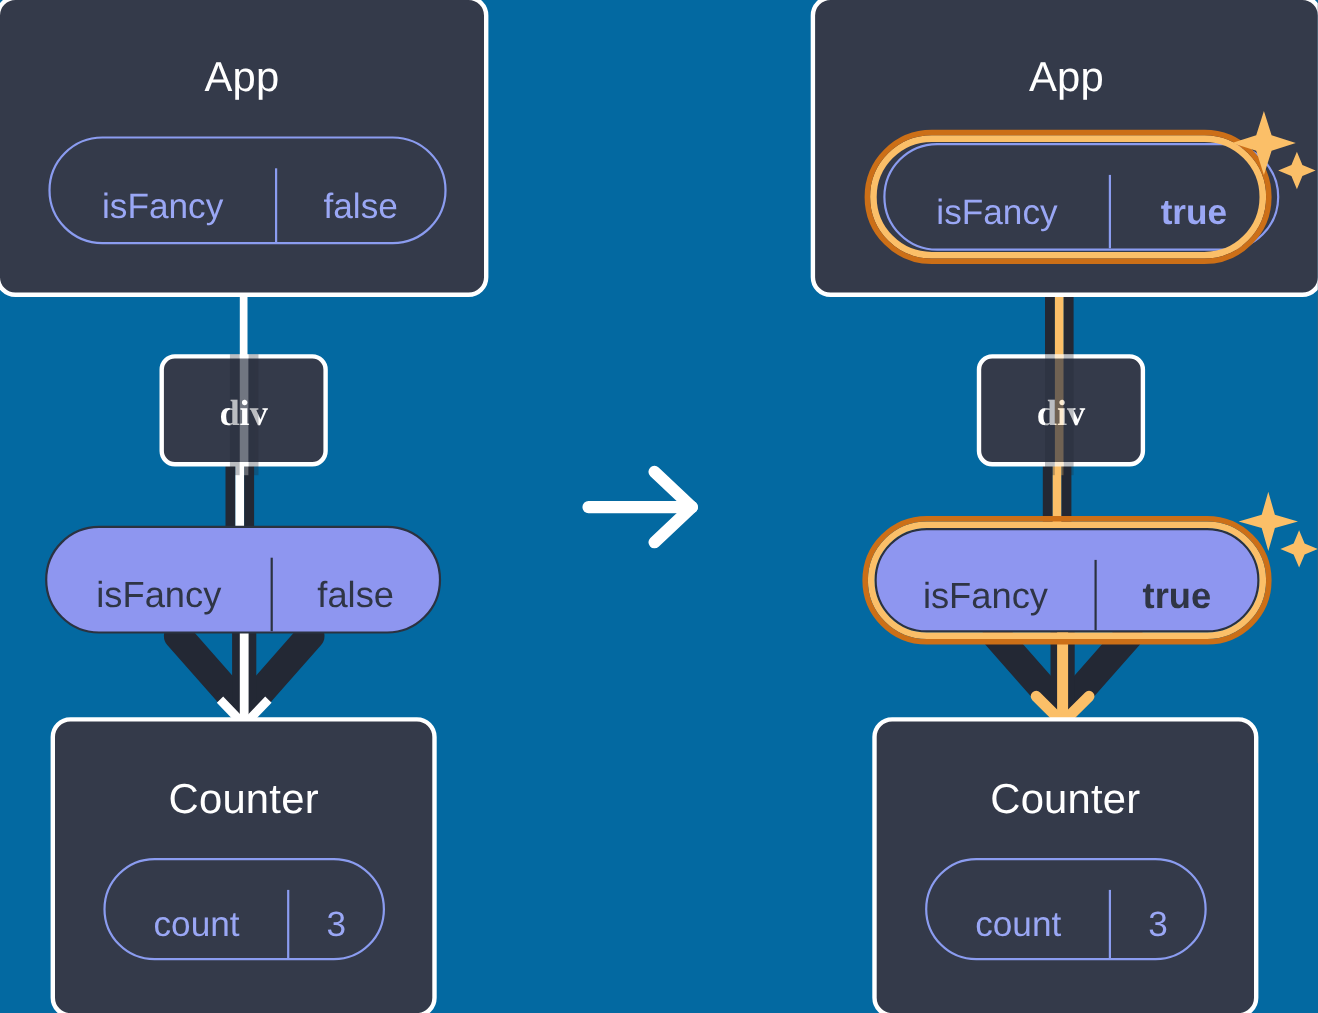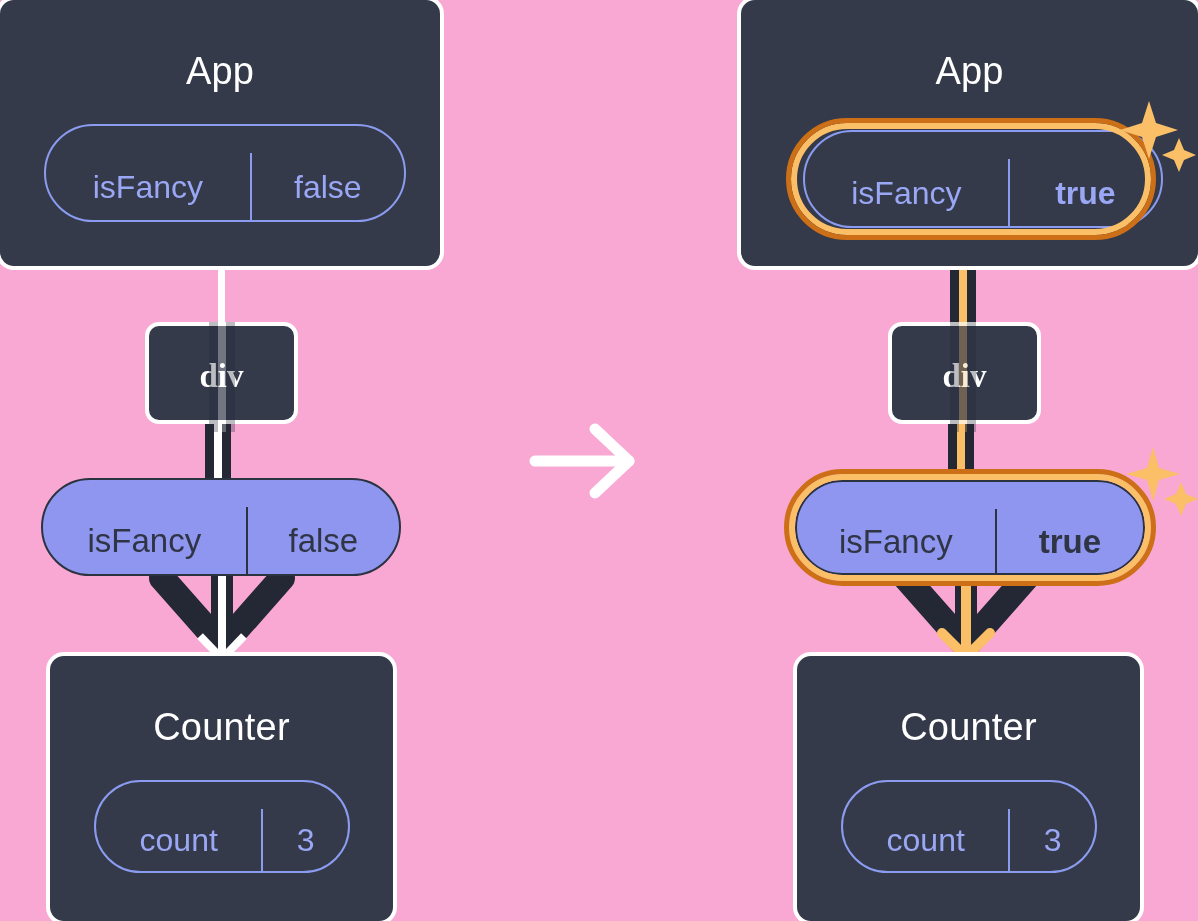--- a/index.html
+++ b/index.html
@@ -11,21 +11,21 @@
     width: 1198px;
     height: 921px;
     overflow: hidden;
     font-family: "Liberation Sans", sans-serif;
     position: relative;
   }
   #stage {
     position: relative;
     width: 1198px;
     height: 921px;
-    background: #f9a8d4;
+    background: #0369a1;
   }
 
   
   .card {
     position: absolute;
     background: #343a4a;
     border: 4px solid #ffffff;
     border-radius: 18px;
     box-sizing: border-box;
     z-index: 5;

